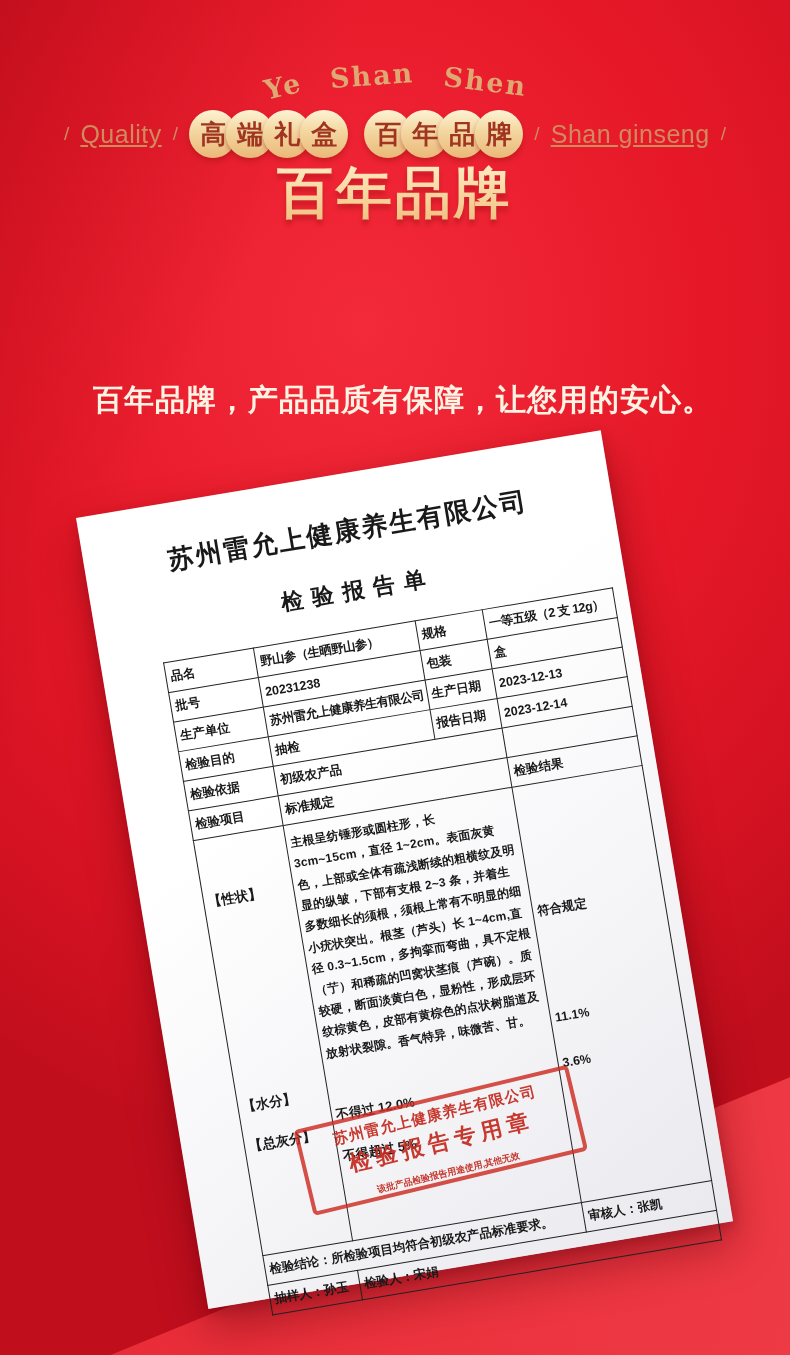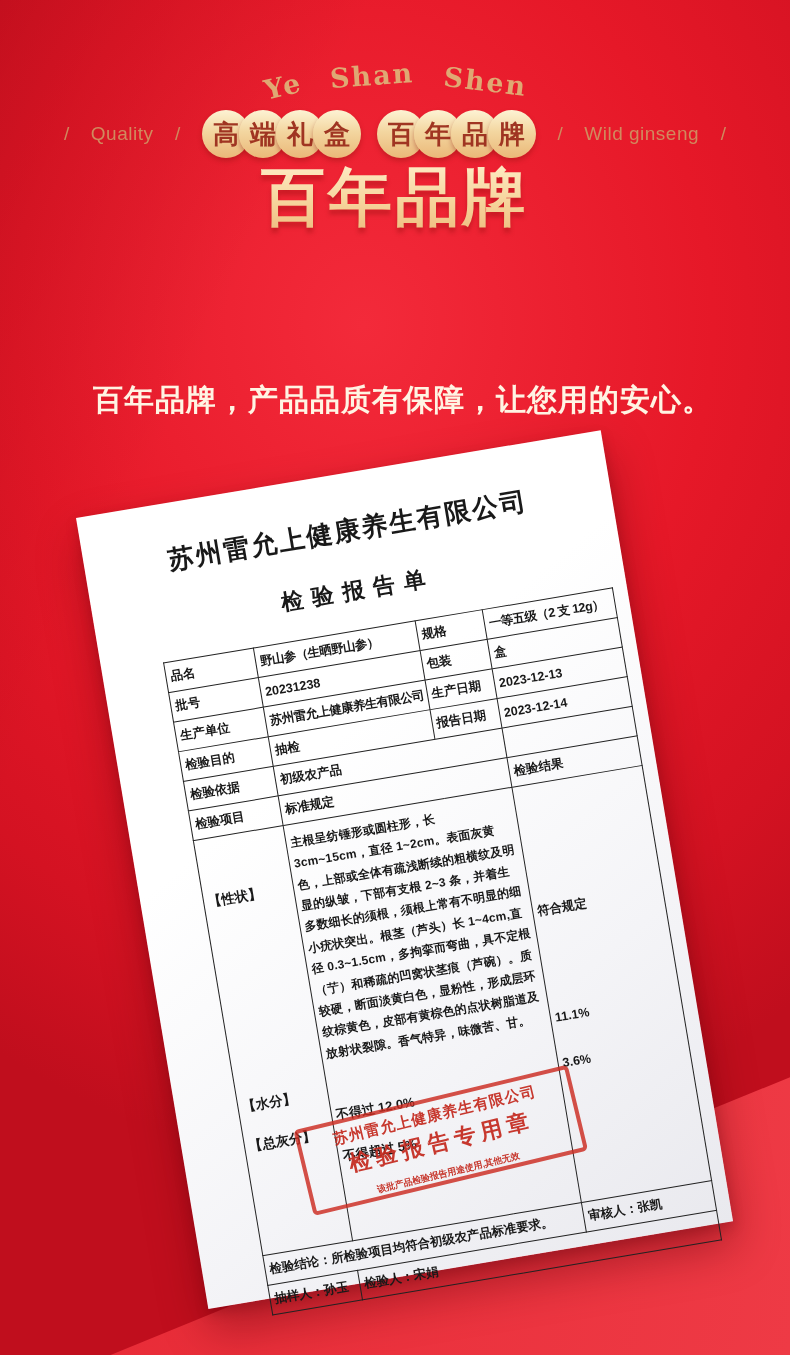--- a/index.html
+++ b/index.html
@@ -22,35 +22,35 @@
     font-size:27px; letter-spacing:2px;
   }
   .arc span { display:inline-block; margin:0 9px; }
   .arc .a1 { transform:rotate(-13deg) translateY(9px); }
   .arc .a2 { transform:rotate(-4deg) translateY(-2px); }
   .arc .a3 { transform:rotate(7deg) translateY(4px); }
   .tag-row {
     position:absolute; top:110px; left:0; width:100%; box-sizing:border-box;
     display:flex; align-items:center; justify-content:space-between; padding:0 64px;
   }
-  .small-label { color:#d18a5e; font-size:19px; letter-spacing:.5px; }
+  .small-label { color:#d18a5e; font-size:25px; letter-spacing:.5px;text-decoration:underline; }
   .slash { color:#cf8a5e; font-size:19px; }
   .badge-group { display:flex; gap:16px; }
   .badge { display:flex; }
   .badge .c {
     width:48px; height:48px; border-radius:50%; margin-left:-11px;
     background:linear-gradient(180deg,#fdf3d4 0%, #f3d6a0 45%, #eab878 100%);
     color:#a03522; font-size:26px; font-weight:800;
     display:flex; align-items:center; justify-content:center;
     box-shadow:0 3px 5px rgba(140,20,15,.4);
   }
   .badge .c:first-child { margin-left:0; }
   .hero {
     position:absolute; top:162px; left:0; width:100%; text-align:center;
-    font-weight:800; font-size:64px; line-height:1.12; letter-spacing:3px;
+    font-weight:800; font-size:56px; line-height:1.12; letter-spacing:3px;
     background:linear-gradient(180deg,#fde9c0 8%, #f6d49c 55%, #eebd7f 100%);
     -webkit-background-clip:text; background-clip:text; color:transparent;
     filter:drop-shadow(0 5px 2px rgba(150,15,15,.4));
   }
   .hero-sub {
     position:absolute; top:380px; left:0; width:100%; text-align:center;
     color:#fff4e3; font-size:30px; font-weight:700; letter-spacing:1px;margin-left:8px;
   }
   
   .paper {
@@ -113,21 +113,21 @@
         <span class="c">盒</span>
       </span>
       <span class="badge">
         <span class="c">百</span>
         <span class="c">年</span>
         <span class="c">品</span>
         <span class="c">牌</span>
       </span>
     </span>
     <span class="slash">/</span>
-    <span class="small-label">Wild ginseng</span>
+    <span class="small-label">Shan ginseng</span>
     <span class="slash">/</span>
   </div>
 
   <div class="hero">
     <div>百年品牌</div>
   </div>
   <div class="hero-sub">百年品牌，产品品质有保障，让您用的安心。</div>
 
   <div class="paper">
     <div class="company">苏州雷允上健康养生有限公司</div>

